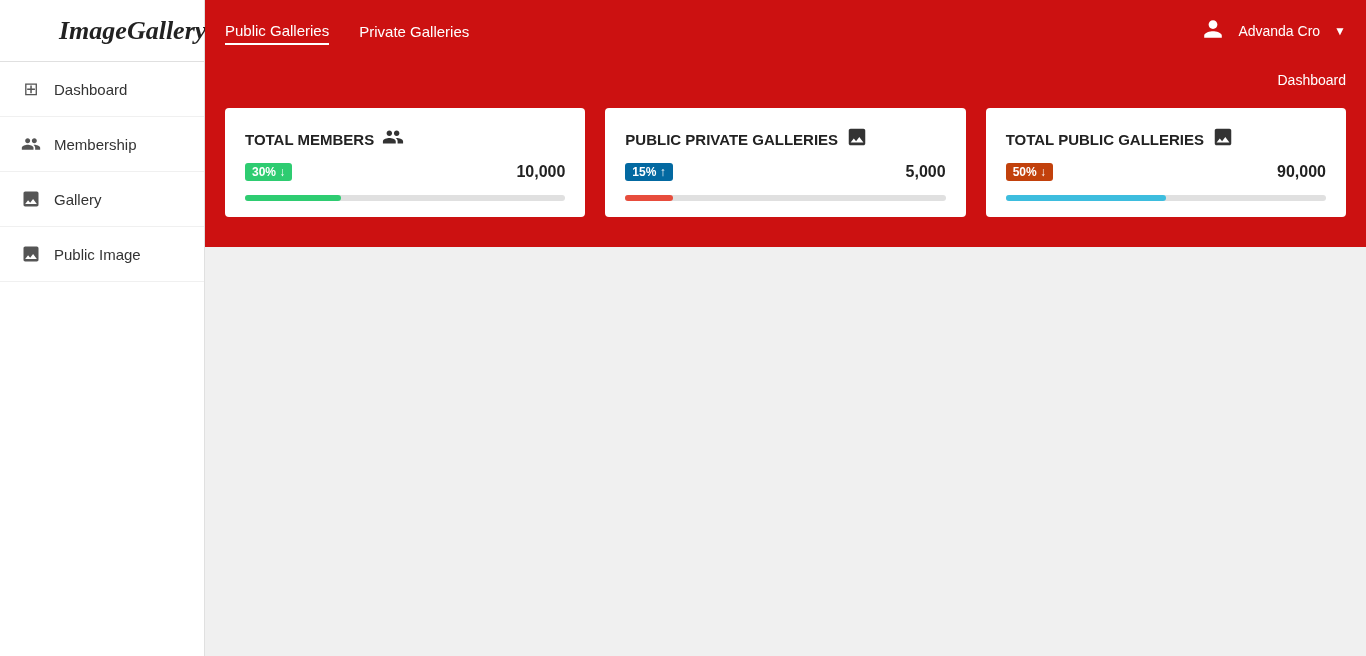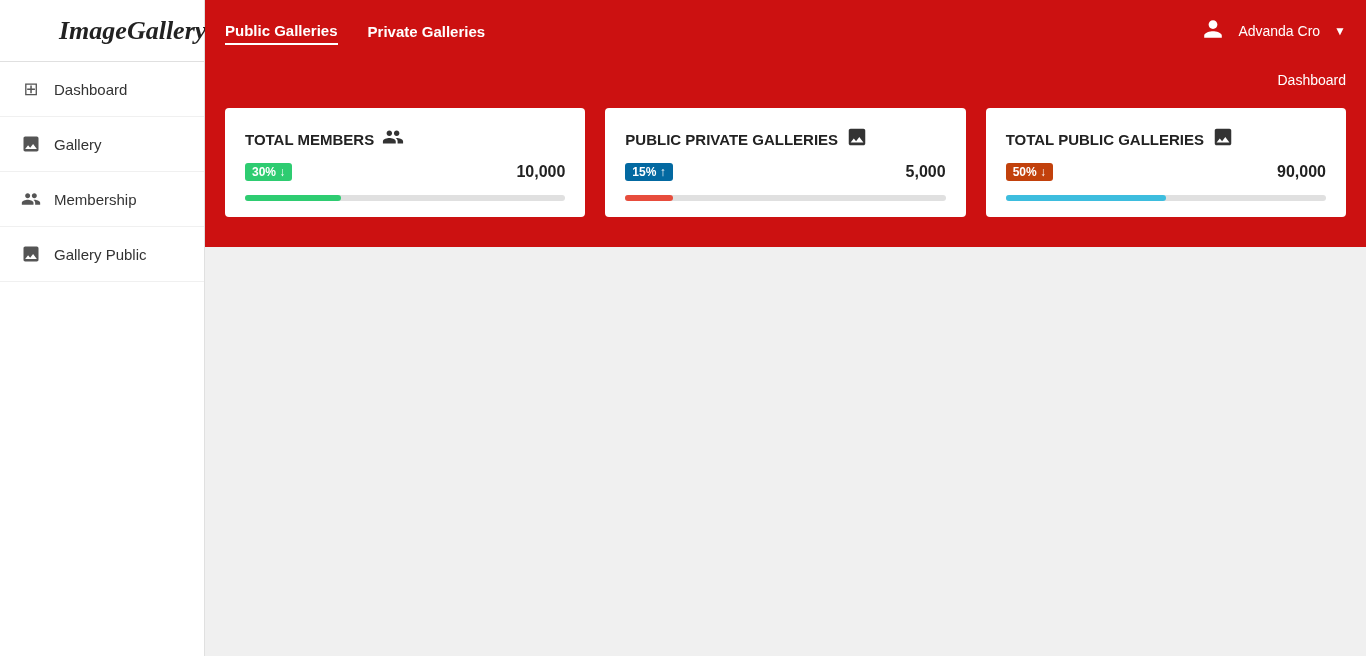--- a/index.html
+++ b/index.html
@@ -59,21 +59,21 @@
       background: #cc1111;
       height: 62px;
       display: flex;
       align-items: center;
       padding: 0 20px;
       gap: 30px;
     }
     .nav-link {
       color: #fff;
       font-size: 15px;
-      font-weight: bold;
+      font-weight: normal;
       cursor: pointer;
       text-decoration: none;
       padding: 4px 0;
     }
     .nav-link.active { border-bottom: 2px solid #fff; }
     .navbar-spacer { flex: 1; }
     .user-area {
       display: flex;
       align-items: center;
       gap: 14px;
@@ -177,40 +177,40 @@
     <span class="logo-text">ImageGallery</span>
   </div>
   <nav class="sidebar-nav">
     <div class="sidebar-item">
       <span class="sidebar-icon">⊞</span>
       <span>Dashboard</span>
     </div>
     <div class="sidebar-item">
       <span class="sidebar-icon">
         <svg width="20" height="20" viewBox="0 0 24 24" fill="#555">
-            <path d="M21 19V5c0-1.1-.9-2-2-2H5c-1.1 0-2 .9-2 2v14c0 1.1.9 2 2 2h14c1.1 0 2-.9 2-2zM8.5 13.5l2.5 3.01L14.5 12l4.5 6H5l3.5-4.5z"></path>
-          </svg>
-      </span>
-      <span>Gallery</span>
-    </div>
-    <div class="sidebar-item">
-      <span class="sidebar-icon">
-        <svg width="20" height="20" viewBox="0 0 24 24" fill="#555">
             <path d="M16 11c1.66 0 2.99-1.34 2.99-3S17.66 5 16 5c-1.66 0-3 1.34-3 3s1.34 3 3 3zm-8 0c1.66 0 2.99-1.34 2.99-3S9.66 5 8 5C6.34 5 5 6.34 5 8s1.34 3 3 3zm0 2c-2.33 0-7 1.17-7 3.5V19h14v-2.5c0-2.33-4.67-3.5-7-3.5zm8 0c-.29 0-.62.02-.97.05 1.16.84 1.97 1.97 1.97 3.45V19h6v-2.5c0-2.33-4.67-3.5-7-3.5z"></path>
           </svg>
       </span>
       <span>Membership</span>
     </div>
     <div class="sidebar-item">
       <span class="sidebar-icon">
         <svg width="20" height="20" viewBox="0 0 24 24" fill="#555">
             <path d="M21 19V5c0-1.1-.9-2-2-2H5c-1.1 0-2 .9-2 2v14c0 1.1.9 2 2 2h14c1.1 0 2-.9 2-2zM8.5 13.5l2.5 3.01L14.5 12l4.5 6H5l3.5-4.5z"></path>
           </svg>
       </span>
-      <span>Gallery Public</span>
+      <span>Gallery</span>
+    </div>
+    <div class="sidebar-item">
+      <span class="sidebar-icon">
+        <svg width="20" height="20" viewBox="0 0 24 24" fill="#555">
+            <path d="M21 19V5c0-1.1-.9-2-2-2H5c-1.1 0-2 .9-2 2v14c0 1.1.9 2 2 2h14c1.1 0 2-.9 2-2zM8.5 13.5l2.5 3.01L14.5 12l4.5 6H5l3.5-4.5z"></path>
+          </svg>
+      </span>
+      <span>Public Image</span>
     </div>
   </nav>
 </div>
 
 <div class="main">
 
   <div class="navbar">
     <a class="nav-link active">Public Galleries</a>
     <a class="nav-link">Private Galleries</a>
     <div class="navbar-spacer"></div>

